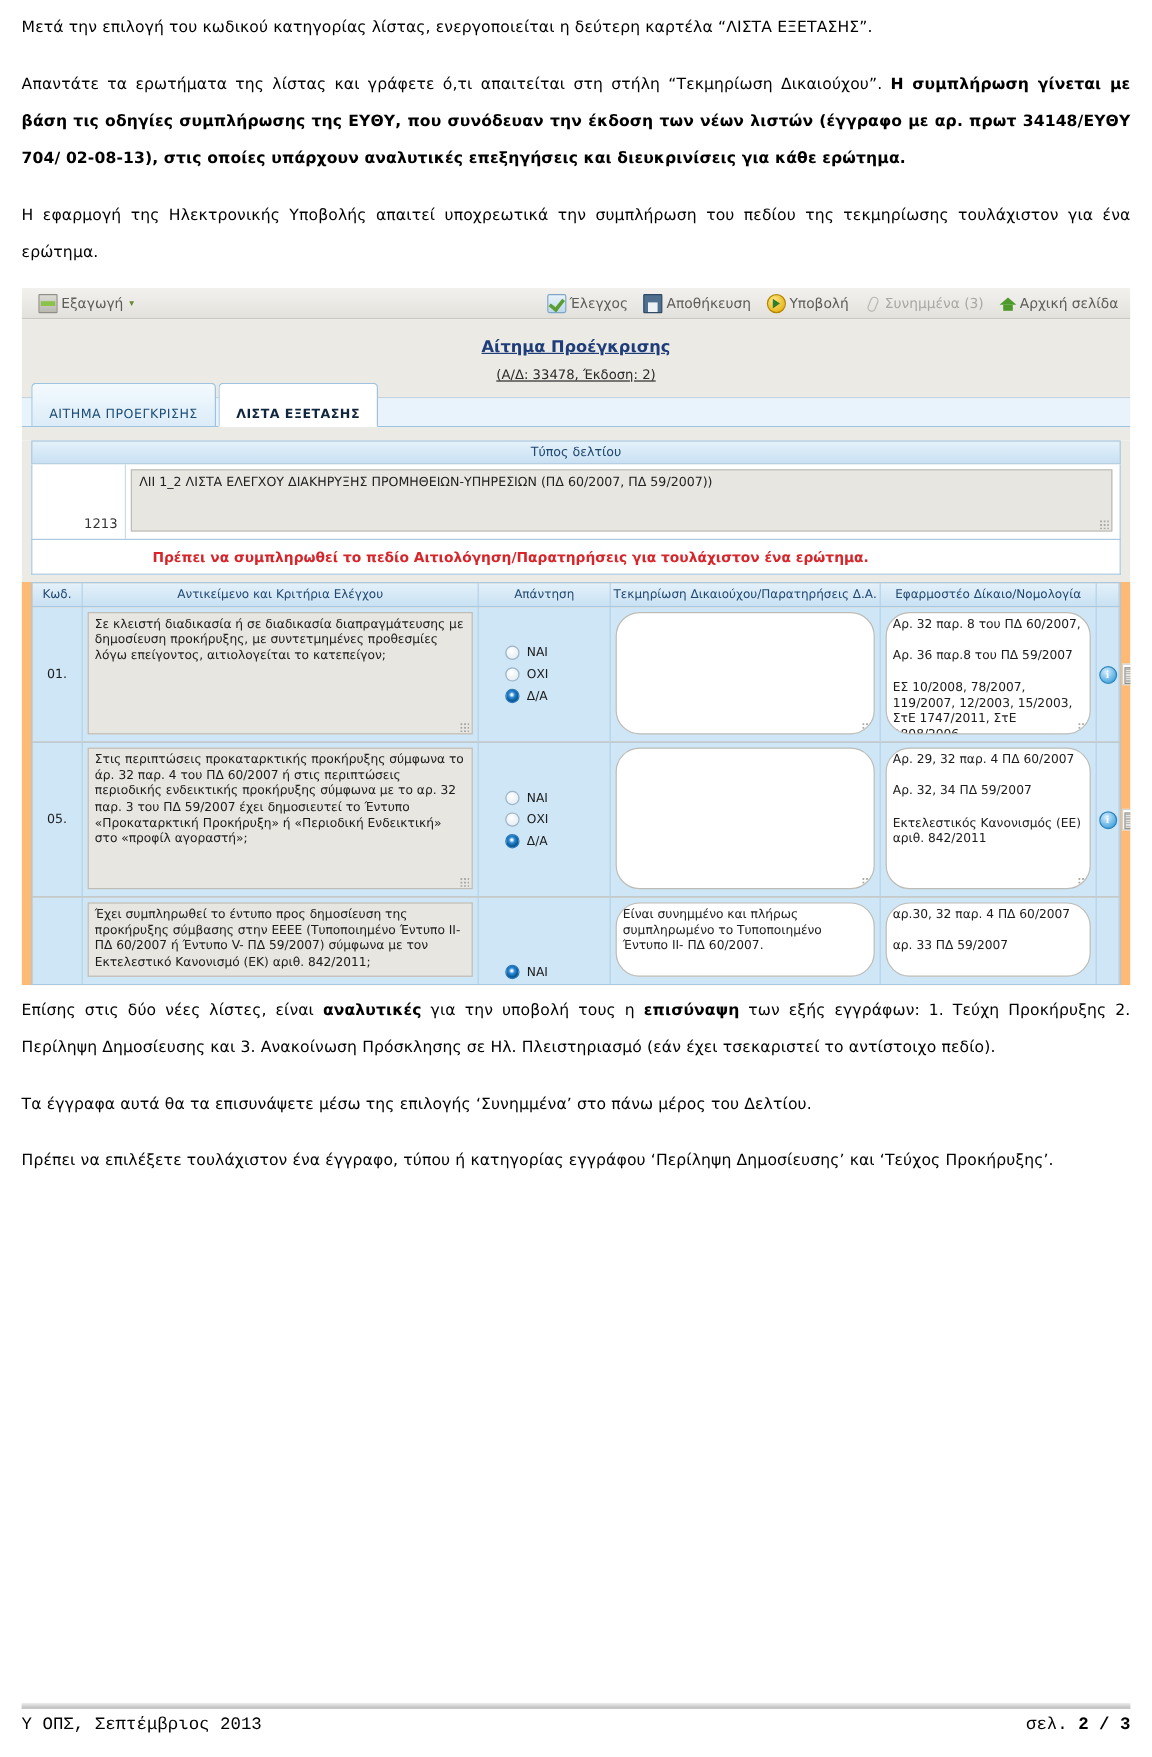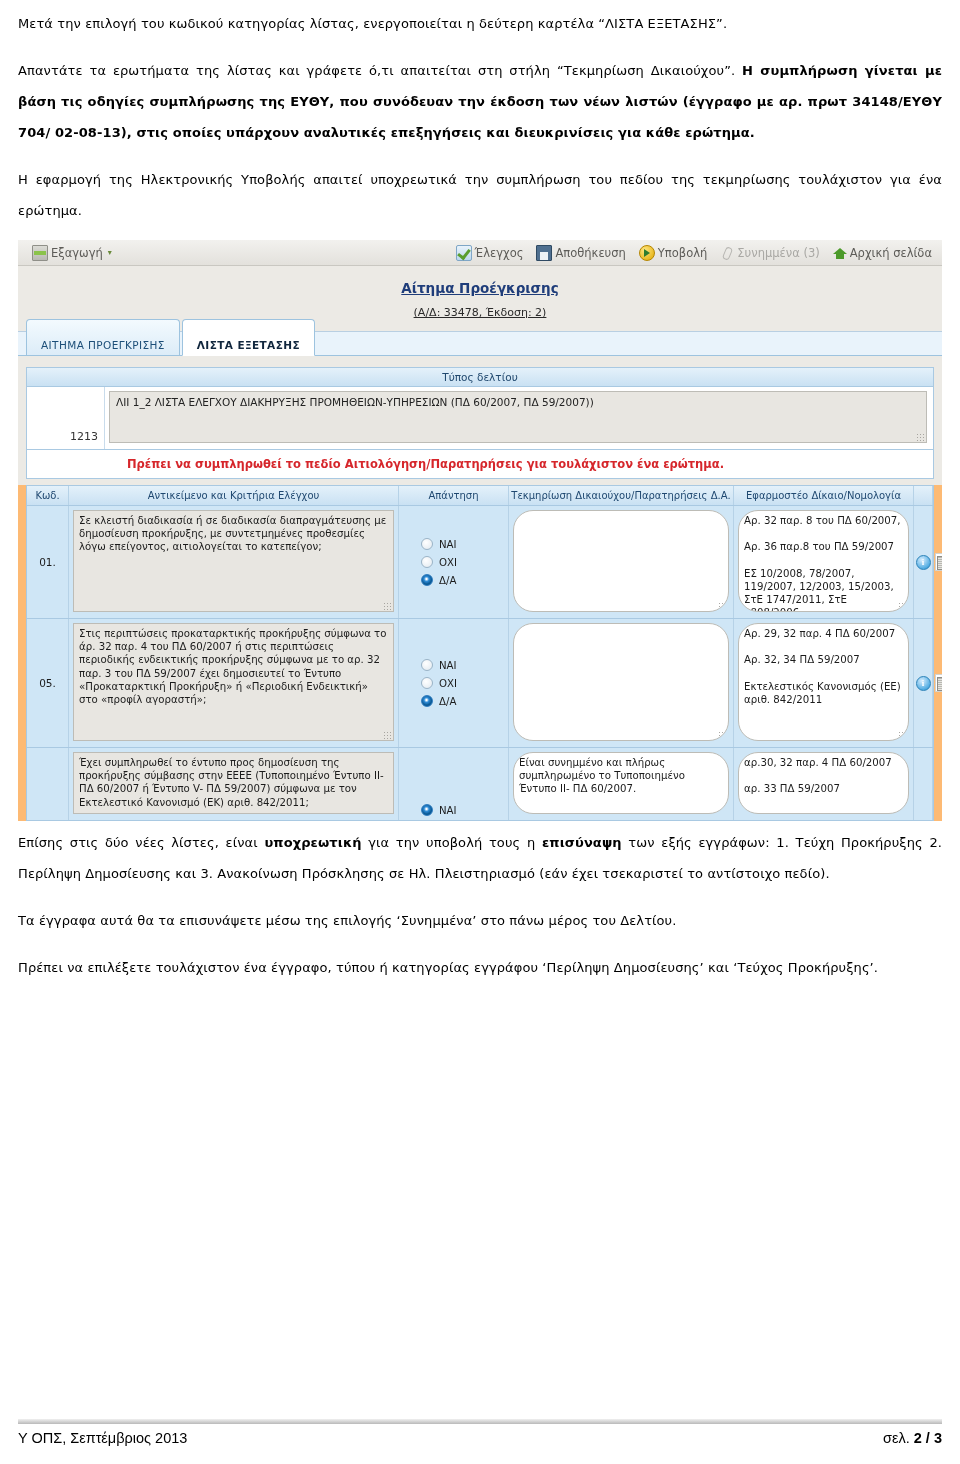--- a/index.html
+++ b/index.html
@@ -181,21 +181,21 @@
   .r2 { height:128px; }
   .r3 { height:72px; }
 
   .app-clip { overflow:hidden; }
 
   
   .footer { position:absolute; left:0; bottom:18px; width:960px; }
   .footer-rule { height:5px; background:linear-gradient(#f0f0f0,#b9b9b9);
                  margin:0 18px 6px 18px; }
   .footer-row { display:flex; justify-content:space-between;
-                padding:0 18px; font-size:14.5px; font-family:Liberation Sans, sans-serif; }
+                padding:0 18px; font-size:14.5px; font-family:Liberation Mono, monospace; }
   .footer-row .pg b { font-weight:bold; }
 </style>
 </head>
 <body>
 
 <div class="page">
 
   <p class="para"><span>Μετά την επιλογή του κωδικού κατηγορίας λίστας, ενεργοποιείται η δεύτερη καρτέλα “ΛΙΣΤΑ ΕΞΕΤΑΣΗΣ”.</span></p>
 
   <p class="para"><span>Απαντάτε τα ερωτήματα της λίστας και γράφετε ό,τι απαιτείται στη στήλη “Τεκμηρίωση Δικαιούχου”. </span><b>Η συμπλήρωση γίνεται με βάση τις οδηγίες συμπλήρωσης της ΕΥΘΥ, που συνόδευαν την έκδοση των νέων λιστών (έγγραφο με αρ. πρωτ 34148/ΕΥΘΥ 704/ 02-08-13), στις οποίες υπάρχουν αναλυτικές επεξηγήσεις και διευκρινίσεις για κάθε ερώτημα.</b></p>
@@ -379,21 +379,21 @@
           <div class="ta white" style="white-space:pre-line;"><span>αρ.30, 32 παρ. 4 ΠΔ 60/2007
 
 αρ. 33 ΠΔ 59/2007</span></div>
         </div>
         <div class="c-i cell-i"></div>
         <div class="c-act cell-act"></div>
       </div>
     </div>
   </div>
 
-  <p class="para"><span>Επίσης στις δύο νέες λίστες, είναι </span><b>υποχρεωτική</b><span> για την υποβολή τους η </span><b>επισύναψη</b><span> των εξής εγγράφων: 1. Τεύχη Προκήρυξης 2. Περίληψη Δημοσίευσης και 3. Ανακοίνωση Πρόσκλησης σε Ηλ. Πλειστηριασμό (εάν έχει τσεκαριστεί το αντίστοιχο πεδίο).</span></p>
+  <p class="para"><span>Επίσης στις δύο νέες λίστες, είναι </span><b>αναλυτικές</b><span> για την υποβολή τους η </span><b>επισύναψη</b><span> των εξής εγγράφων: 1. Τεύχη Προκήρυξης 2. Περίληψη Δημοσίευσης και 3. Ανακοίνωση Πρόσκλησης σε Ηλ. Πλειστηριασμό (εάν έχει τσεκαριστεί το αντίστοιχο πεδίο).</span></p>
 
   <p class="para"><span>Τα έγγραφα αυτά θα τα επισυνάψετε μέσω της επιλογής ‘Συνημμένα’ στο πάνω μέρος του Δελτίου.</span></p>
 
   <p class="para"><span>Πρέπει να επιλέξετε τουλάχιστον ένα έγγραφο, τύπου ή κατηγορίας εγγράφου ‘Περίληψη Δημοσίευσης’ και ‘Τεύχος Προκήρυξης’.</span></p>
 
 </div>
 
 <div class="footer">
   <div class="footer-rule"></div>
   <div class="footer-row">

